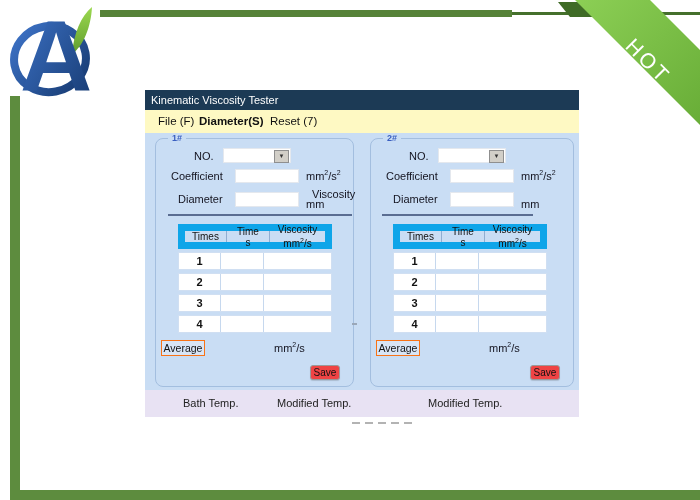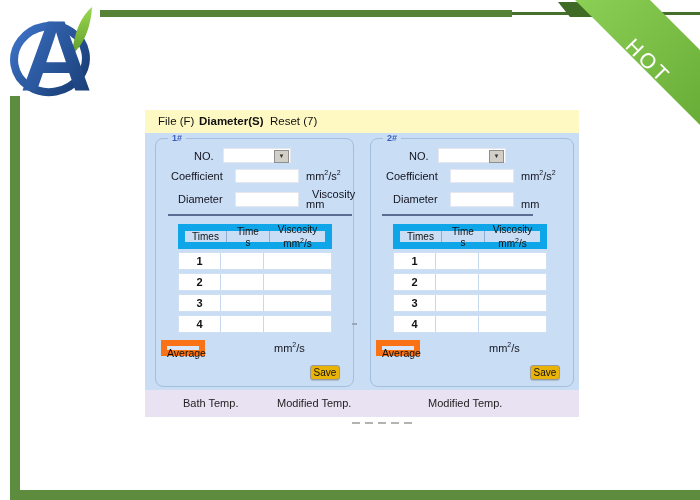--- a/index.html
+++ b/index.html
@@ -64,23 +64,23 @@
   .th{font-size:10px;line-height:11px;text-align:center;display:flex;flex-direction:column;
       justify-content:center;box-sizing:border-box;border-right:1px solid #8fadd1;}
   .th:last-child{border-right:none;}
   .c1{width:42px;} .c2{width:43px;} .c3{width:67px;flex:1;}
   .trow{display:flex;height:18px;margin-top:3px;background:#fff;border:1px solid #d0dff2;box-sizing:border-box;}
   .td{box-sizing:border-box;border-right:1px solid #c6d8ee;font-size:11px;font-weight:600;
       text-align:center;line-height:16px;}
   .td:last-child{border-right:none;}
 
   .avg-btn{position:absolute;left:5px;top:201px;width:44px;height:16px;background:#d8e5f6;
-           border:6px solid #f97316;font-size:10.5px;line-height:14px;text-align:center;box-sizing:border-box;}
+           border:1px solid #f97316;font-size:10.5px;line-height:14px;text-align:center;box-sizing:border-box;}
   .avg-unit{left:118px;top:202px;}
-  .save-btn{position:absolute;right:13px;top:226px;width:30px;height:15px;background:#eab308;
+  .save-btn{position:absolute;right:13px;top:226px;width:30px;height:15px;background:#ef4444;
             border:1px solid #9a9a9a;border-radius:3px;font-size:10px;line-height:13px;
             text-align:center;box-sizing:border-box;box-shadow:0 1px 1px rgba(0,0,0,0.15);}
 
   .panel-dash{left:207px;top:233px;width:5px;height:2px;background:#9aa7b8;}
 
   .pager{left:352px;top:422px;display:flex;gap:5px;}
   .pager i{display:block;width:8px;height:2px;background:#b3b3b3;}
 </style>
 </head>
 <body>
@@ -115,20 +115,23 @@
           <stop offset="1" stop-color="#68ad37"></stop>
       </linearGradient>
     </defs>
     <polygon points="18,2 46,2 58,17 30,17" fill="#3f6b26"></polygon>
     <polygon points="35,0 110,0 160,50 160,125" fill="url(#rg)"></polygon>
     <text class="ribbon-text" x="103" y="66" text-anchor="middle" transform="rotate(45 103 66)">HOT</text>
   </svg>
 
   <div class="abs window">
 
+    <div class="abs titlebar">
+      <span>Kinematic Viscosity Tester</span>
+    </div>
 
     <div class="abs menubar">
       <span class="menu-item mi-file">File (F)</span>
       <span class="menu-item mi-setting">Diameter(S)</span>
       <span class="menu-item mi-reset">Reset (7)</span>
     </div>
 
     <div class="abs winbody"></div>
 
     <div class="panel panel1">

